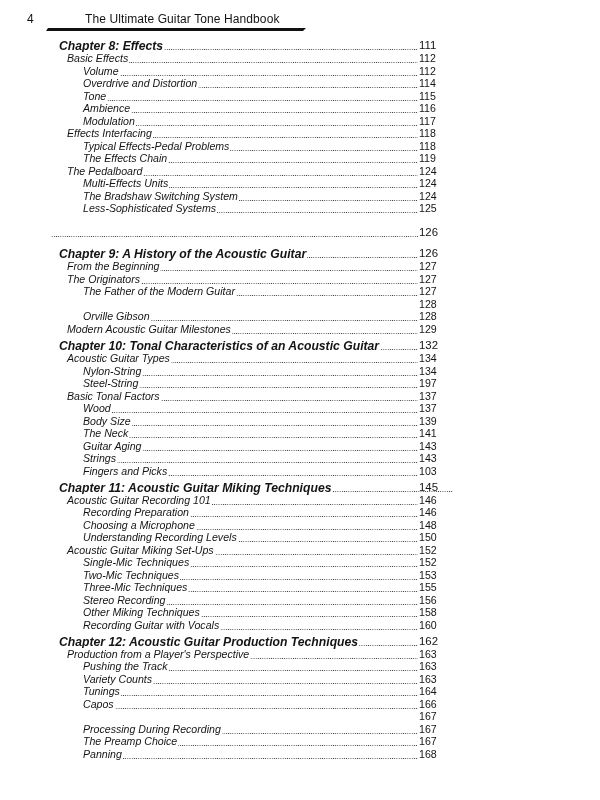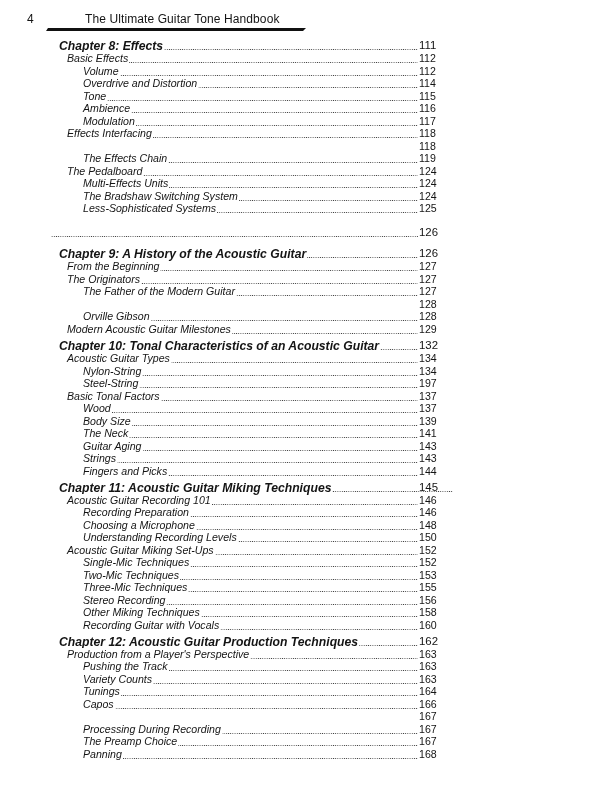--- a/index.html
+++ b/index.html
@@ -88,20 +88,24 @@
       <span class="num">117</span>
     </div>
     <div class="row lvl-section" style="top: 127px;">
       <div class="entry">
         <span class="leader"></span>
         <span class="label">Effects Interfacing</span>
       </div>
       <span class="num">118</span>
     </div>
     <div class="row lvl-sub" style="top: 139.5px;">
+      <div class="entry">
+        <span class="leader"></span>
+        <span class="label">Typical Effects-Pedal Problems</span>
+      </div>
       <span class="num">118</span>
     </div>
     <div class="row lvl-sub" style="top: 152px;">
       <div class="entry">
         <span class="leader"></span>
         <span class="label">The Effects Chain</span>
       </div>
       <span class="num">119</span>
     </div>
     <div class="row lvl-section" style="top: 164.5px;">
@@ -251,21 +255,21 @@
         <span class="leader"></span>
         <span class="label">Strings</span>
       </div>
       <span class="num">143</span>
     </div>
     <div class="row lvl-sub" style="top: 464.5px;">
       <div class="entry">
         <span class="leader"></span>
         <span class="label">Fingers and Picks</span>
       </div>
-      <span class="num">144</span>
+      <span class="num">103</span>
     </div>
     <div class="row lvl-chapter" style="top: 481px; padding-left: 35px;">
       <div class="entry">
         <span class="leader"></span>
         <span class="label">Chapter 11: Acoustic Guitar Miking Techniques</span>
       </div>
       <span class="num">145</span>
     </div>
     <div class="row lvl-section" style="top: 493.5px;">
       <div class="entry">

